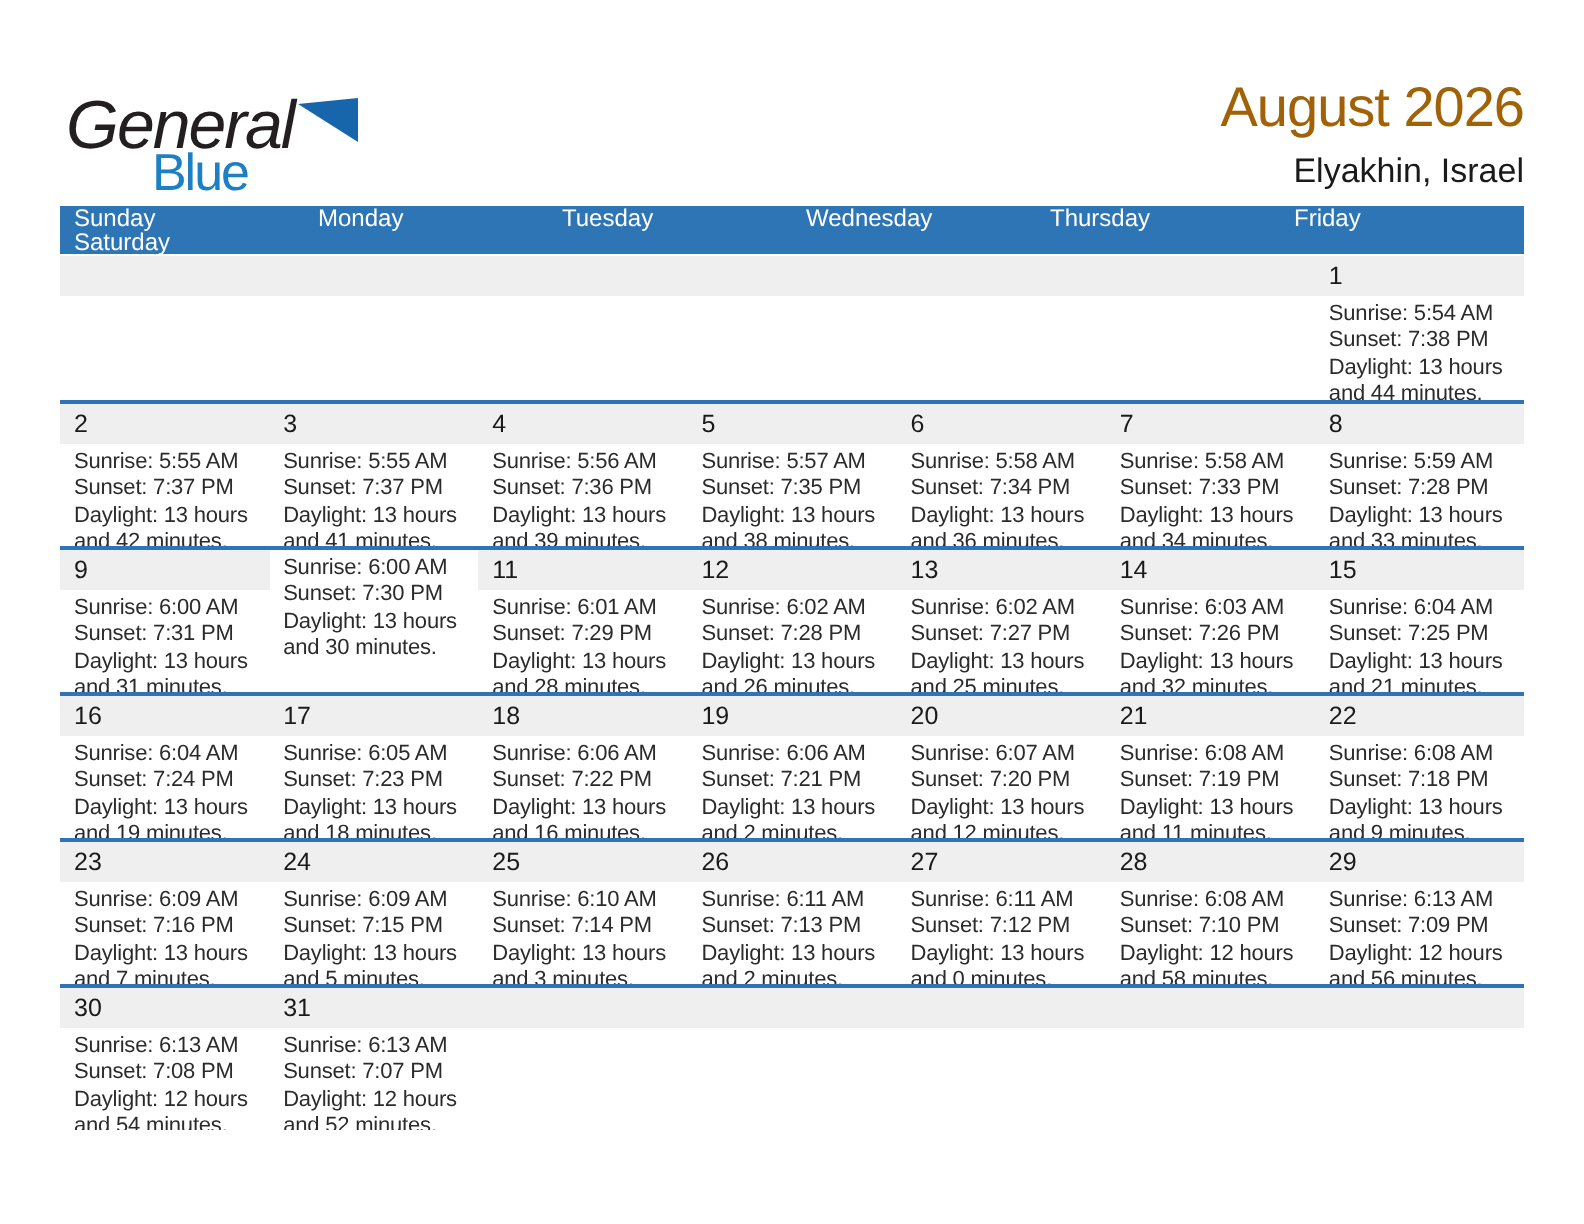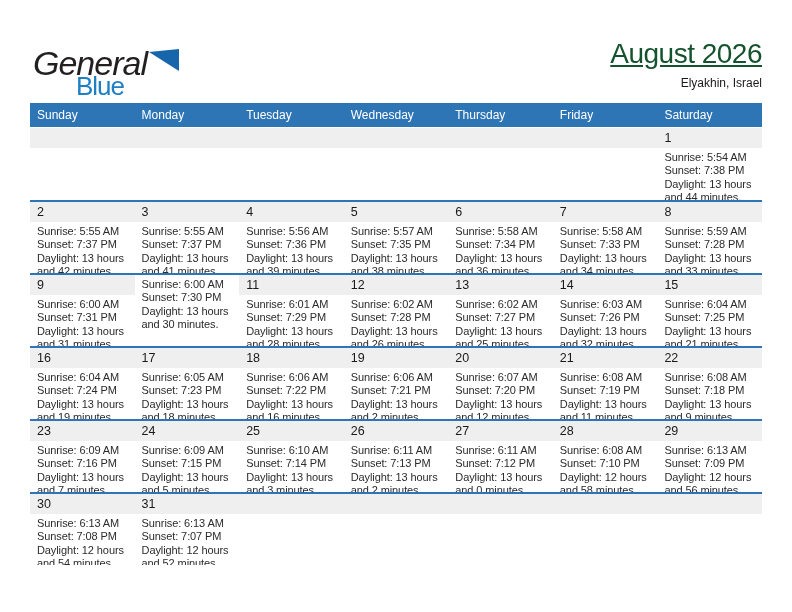--- a/index.html
+++ b/index.html
@@ -45,43 +45,42 @@
   .logo-blue {
     font-size: 26px;
     letter-spacing: -1px;
     color: var(--logo-blue);
   }
   .page-title {
     position: absolute;
     top: 38px;
     right: 30px;
     font-size: 28px;
-    color: #14532d;
+    color: #a16207;
     letter-spacing: -0.5px;
-    text-decoration: underline;
   }
   .page-subtitle {
     position: absolute;
     top: 76px;
     right: 30px;
-    font-size: 12px;
+    font-size: 17px;
     color: #1a1a1a;
     text-align: right;
   }
 
   
   .calendar {
     position: absolute;
     left: 30px;
     top: 103px;
     width: 732px;
   }
   .weekday-row {
     display: grid;
-    grid-template-columns: repeat(7, 1fr);
+    grid-template-columns: repeat(6, 1fr);
     background: var(--header-blue);
     height: 24px;
     align-items: center;
   }
   .weekday-cell {
     color: #ffffff;
     font-size: 12px;
     padding-left: 7px;
     white-space: nowrap;
     overflow: hidden;

